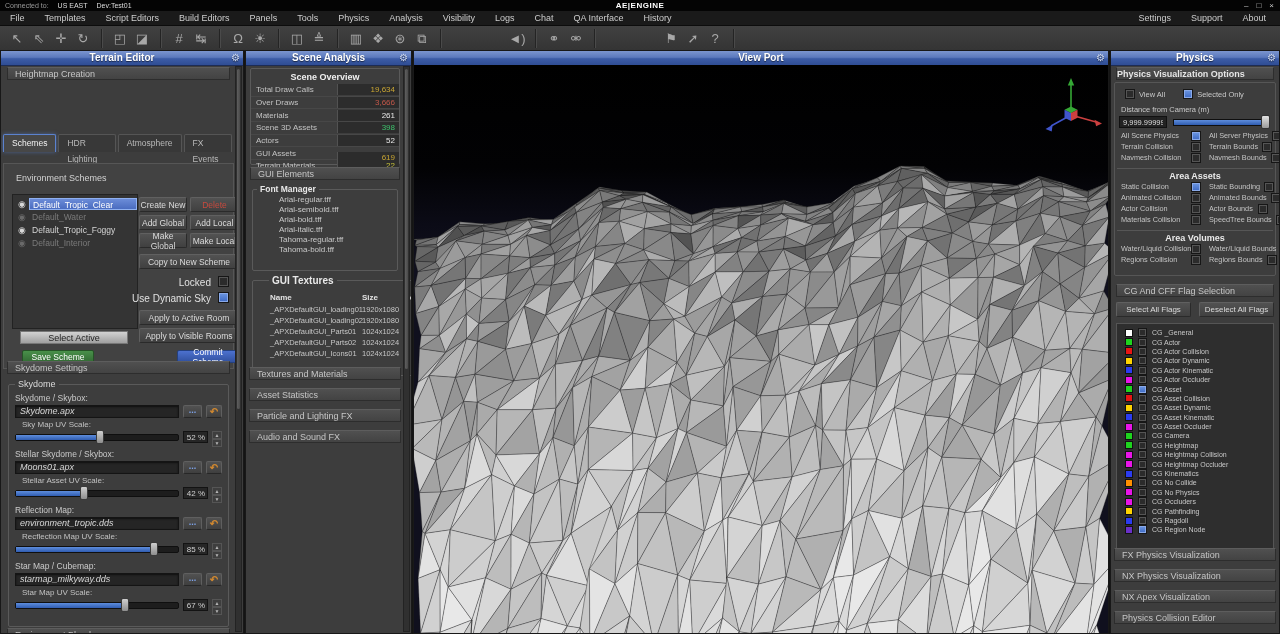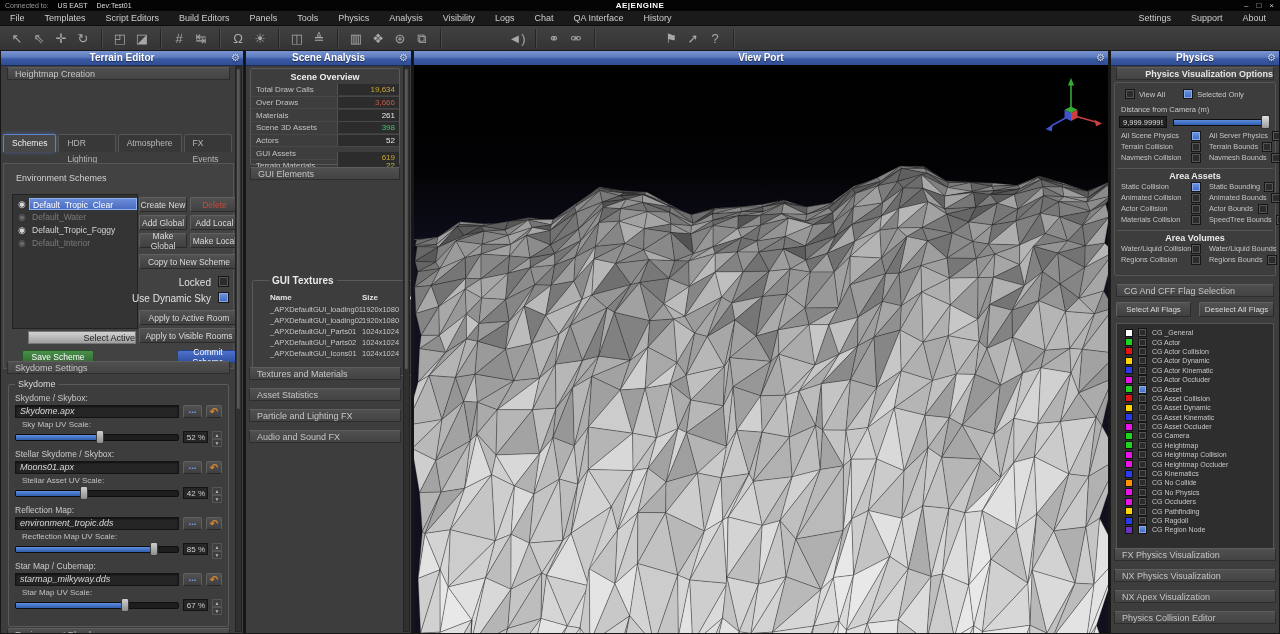--- a/index.html
+++ b/index.html
@@ -22,21 +22,21 @@
   
   .panel{position:absolute;top:50px;bottom:0;background:#3d3d3d;border:1px solid #181818;box-sizing:border-box;overflow:hidden;}
   #terrain-panel{left:0;width:244px;}
   #scene-panel{left:245px;width:167px;}
   #viewport-panel{left:413px;width:696px;background:#000;}
   #physics-panel{left:1110px;width:170px;}
   .panel-header{height:14px;background:linear-gradient(#7b95cf 0%,#5b79bd 45%,#3c5ca6 55%,#2f4d94 100%);border-bottom:1px solid #1d2c55;color:#fff;font-weight:bold;font-size:10px;line-height:14px;text-align:center;position:relative;text-shadow:0 1px 1px rgba(0,0,0,.55);}
   .gear{position:absolute;right:3px;top:0;font-size:10px;font-weight:normal;color:#cdd8f0;}
   .panel-body{position:absolute;top:14px;left:0;right:0;bottom:0;}
   .section-bar{height:13px;line-height:13px;background:linear-gradient(#505050,#434343);border:1px solid #2d2d2d;border-top-color:#5d5d5d;color:#c6c6c6;font-size:9px;padding-left:7px;margin:0 3px;box-sizing:border-box;}
-  .section-bar.center{text-align:right;padding-left:0;font-weight:bold;color:#e6e6e6;}
+  .section-bar.center{text-align:left;padding-left:0;font-weight:bold;color:#e6e6e6;}
   
   .btn{background:linear-gradient(#525252,#404040);border:1px solid #606060;border-bottom-color:#2a2a2a;border-right-color:#2a2a2a;border-radius:2px;color:#dcdcdc;font-size:8.5px;text-align:center;box-sizing:border-box;display:flex;align-items:center;justify-content:center;}
   .cb{width:10px;height:10px;background:#2b2b2b;border:1px solid #161616;box-shadow:inset 0 0 0 1px #555;box-sizing:border-box;display:inline-block;}
   .cb.checked{background:linear-gradient(#6d97e2,#3c68c2);box-shadow:inset 0 0 0 1px #89a9e8;}
   .cb.small{width:9px;height:9px;}
   .file-input{background:#252525;border:1px solid #141414;box-shadow:inset 0 1px 2px rgba(0,0,0,.6);color:#d8d8d8;font-style:italic;font-size:9px;height:13px;padding:0 4px;box-sizing:border-box;font-family:"Liberation Sans",sans-serif;}
   .slider-track{position:relative;height:5px;background:#1d1d1d;border:1px solid #0f0f0f;border-radius:2px;}
   .slider-fill{position:absolute;left:0;top:0;bottom:0;background:linear-gradient(#5e8ddc,#2f5cb0);}
   .slider-handle{position:absolute;top:-5px;width:8px;height:14px;background:linear-gradient(#cfcfcf,#8e8e8e);border:1px solid #3a3a3a;border-radius:2px;transform:translateX(-50%);box-sizing:border-box;}
   .pct-box{width:25px;height:12px;background:#262626;border:1px solid #131313;color:#cfcfcf;font-size:8px;line-height:12px;text-align:right;padding-right:2px;box-sizing:border-box;}
@@ -53,21 +53,21 @@
   .tab.active{background:#474747;border-color:#5b82cf;color:#f2f2f2;box-shadow:0 0 4px rgba(90,130,210,.55);}
   .tp-content{position:absolute;top:86px;left:2px;right:9px;height:206px;background:#424242;border:1px solid #565656;box-sizing:border-box;margin-top:12px;}
   .env-label{position:absolute;top:9px;left:12px;font-size:9px;color:#d2d2d2;}
   .scheme-list{position:absolute;top:30px;left:8px;width:126px;height:135px;background:#343434;border:1px solid #222;box-sizing:border-box;padding-top:2px;}
   .scheme-row{display:flex;align-items:center;height:13px;padding-left:2px;}
   .eye{width:14px;font-size:9px;color:#d8d8d8;text-align:center;}
   .scheme-row.dim .eye{color:#6a6a6a;}
   .scheme-label{flex:1;font-size:8.5px;color:#d4d4d4;padding:0 3px;height:12px;line-height:12px;white-space:nowrap;overflow:hidden;}
   .scheme-row.dim .scheme-label{color:#7a7a7a;}
   .scheme-label.selected{background:linear-gradient(#6b8cd8,#4a6cc0);border:1px solid #8fb0f0;color:#fff;box-sizing:border-box;}
-  .select-active{position:absolute;top:167px;left:24px;width:108px;height:13px;background:linear-gradient(#d2d2d2,#9f9f9f);color:#1d1d1d;font-size:9px;line-height:13px;text-align:right;border:1px solid #777;box-sizing:border-box;}
+  .select-active{position:absolute;top:167px;left:16px;width:108px;height:13px;background:linear-gradient(#d2d2d2,#9f9f9f);color:#1d1d1d;font-size:9px;line-height:13px;text-align:center;border:1px solid #777;box-sizing:border-box;}
   .tp-btn{position:absolute;height:15px;}
   .tp-chk-label{position:absolute;right:22px;font-size:10px;color:#e0e0e0;}
   .tp-chk{position:absolute;right:4px;width:11px;height:11px;}
   .save-btn{position:absolute;top:186px;left:18px;width:72px;height:13px;background:linear-gradient(#49904a,#336b34);border:1px solid #255226;color:#fff;font-size:8.5px;}
   .commit-btn{position:absolute;top:186px;left:173px;width:62px;height:13px;background:linear-gradient(#4c71cf,#31519f);border:1px solid #24407e;color:#fff;font-size:8.5px;}
   #tp-skydome-bar{position:absolute;top:296px;left:3px;right:10px;}
   #tp-skydome-fs{position:absolute;top:314px;left:5px;right:12px;height:248px;border:1px solid #5a5a5a;border-radius:2px;padding:4px 6px 0 6px;}
   #tp-skydome-fs legend{font-size:9px;color:#dcdcdc;padding:0 3px;}
   .map-label{font-size:8.5px;color:#cacaca;height:11px;}
   .map-input-row{display:flex;gap:4px;align-items:center;height:14px;margin-bottom:2px;}
@@ -423,20 +423,32 @@
 
           <div class="stat-row">
             <span class="stat-lbl">Terrain Materials</span>
             <span class="stat-val" style="color: rgb(198, 194, 58);">22</span>
           </div>
         </div>
     </div>
 
     <div class="section-bar" id="sa-gui-bar">GUI Elements</div>
 
+    <fieldset class="fs" id="sa-fonts">
+      <legend>Font Manager</legend>
+      <div>
+
+      <div class="font-item">Arial-regular.tff</div>
+          <div class="font-item">Arial-semibold.tff</div>
+          <div class="font-item">Arial-bold.tff</div>
+          <div class="font-item">Arial-italic.tff</div>
+          <div class="font-item">Tahoma-regular.tff</div>
+          <div class="font-item">Tahoma-bold.tff</div>
+        </div>
+    </fieldset>
 
     <fieldset class="fs" id="sa-textures">
       <legend>GUI Textures</legend>
       <div class="tex-head">
         <span>Name</span>
         <span>Size</span>
         <span>Count</span>
       </div>
       <div>
 

